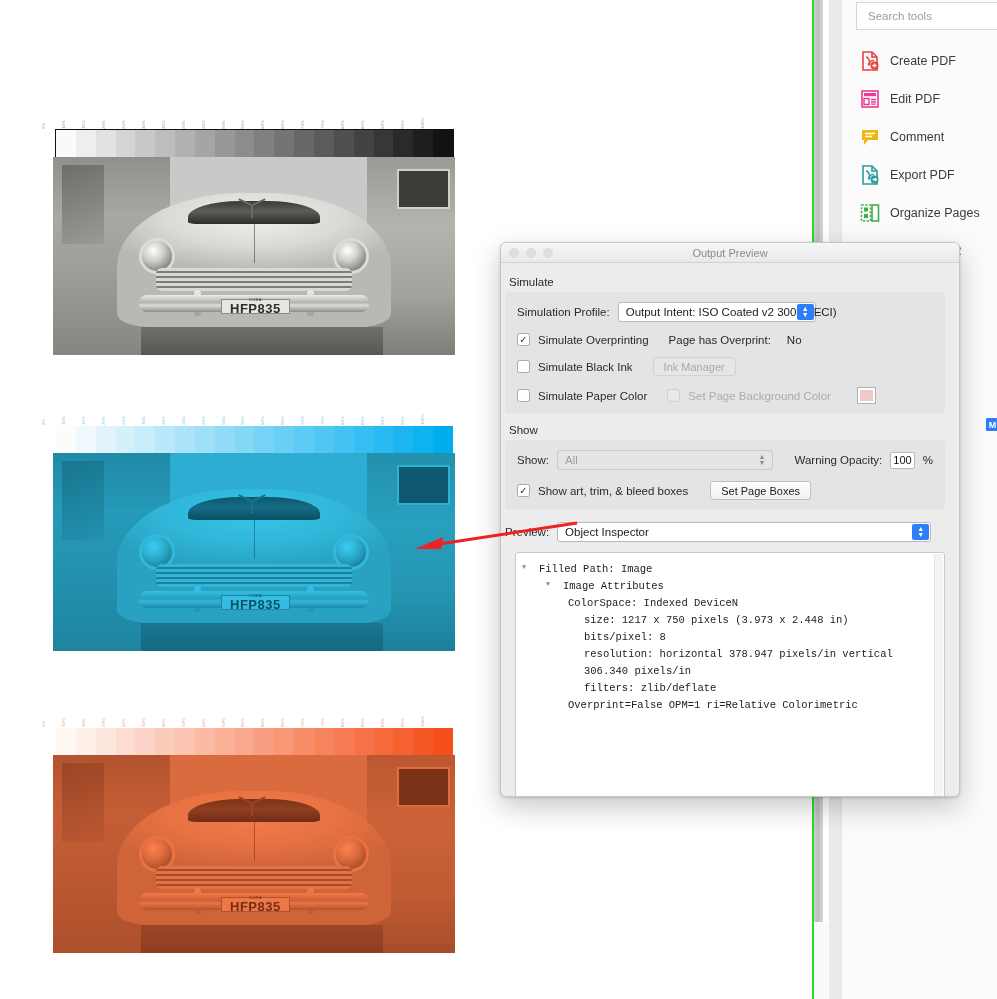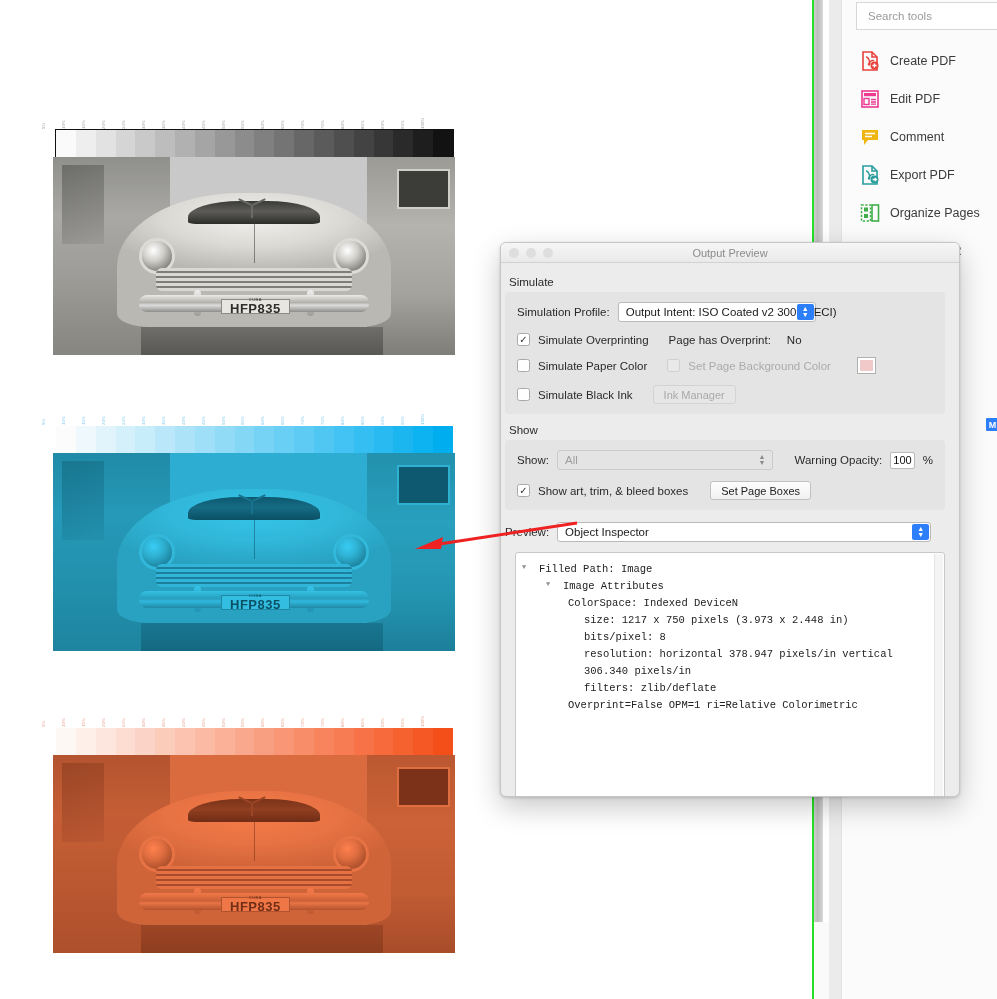--- a/index.html
+++ b/index.html
@@ -540,32 +540,32 @@
 
         <div class="row">
           <span class="cbx">✓</span>
           <span class="lab">Simulate Overprinting</span>
           <span class="lab" style="margin-left:12px;">Page has Overprint:</span>
           <span class="lab" style="margin-left:8px;">No</span>
         </div>
 
         <div class="row">
           <span class="cbx"></span>
+          <span class="lab">Simulate Black Ink</span>
+          <span class="btn dim" style="margin-left:12px;">Ink Manager</span>
+        </div>
+
+        <div class="row">
+          <span class="cbx"></span>
           <span class="lab">Simulate Paper Color</span>
           <span class="cbx dim" style="margin-left:12px;"></span>
           <span class="lab dim">Set Page Background Color</span>
           <span class="swatch" style="margin-left:18px;">
               <i></i>
             </span>
-        </div>
-
-        <div class="row">
-          <span class="cbx"></span>
-          <span class="lab">Simulate Black Ink</span>
-          <span class="btn dim" style="margin-left:12px;">Ink Manager</span>
         </div>
       </div>
 
       <div class="sect-label" style="margin-top:10px;">Show</div>
       <div class="group">
 
         <div class="row">
           <span class="lab">Show:</span>
           <div class="popup flat" style="width:228px;">
             <span>All</span>

